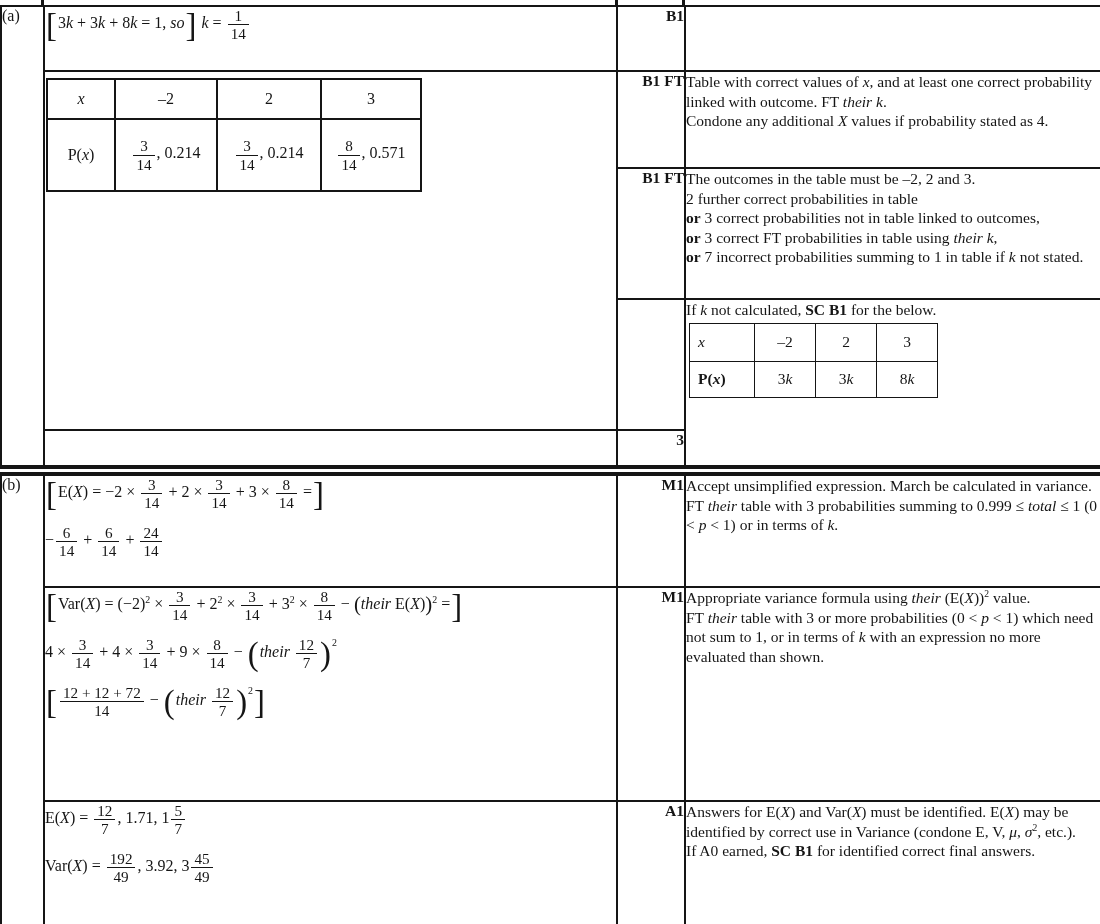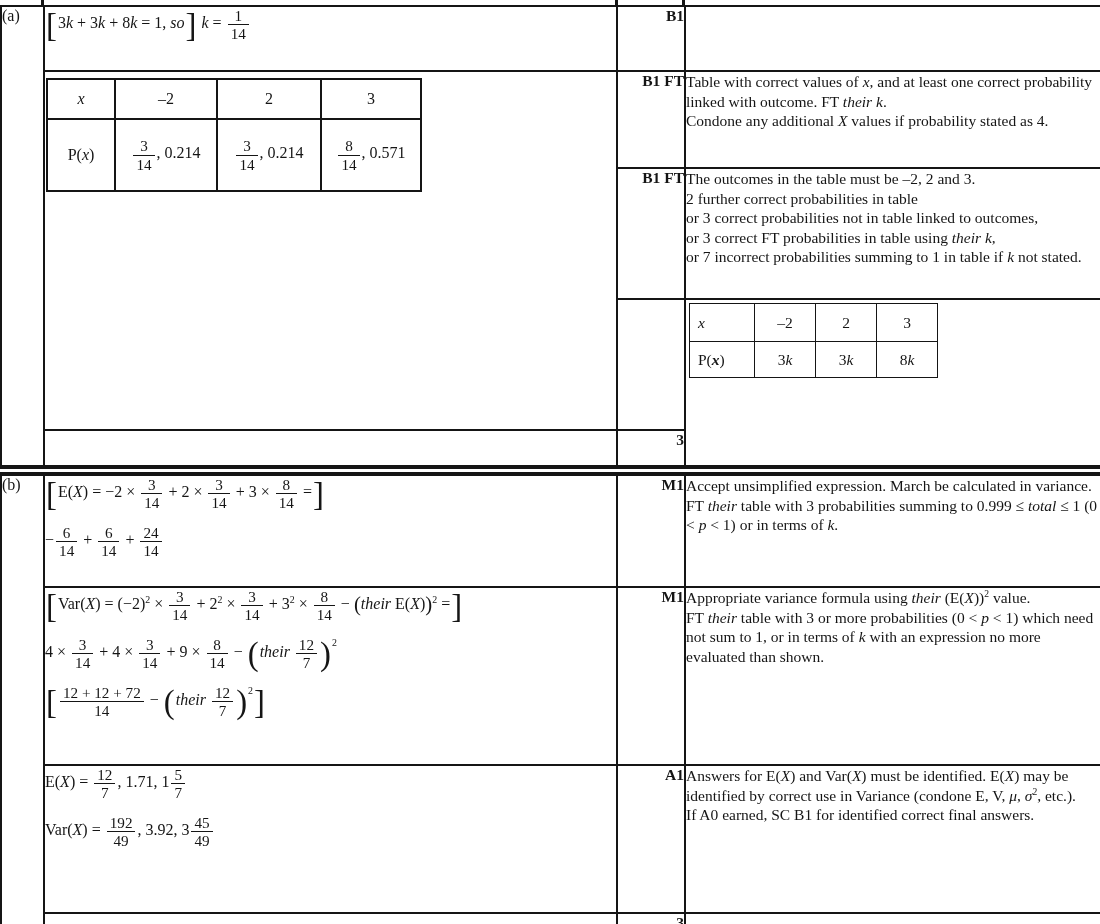--- a/index.html
+++ b/index.html
@@ -11,21 +11,21 @@
   table.grid td{vertical-align:top;border:2px solid #151515;padding:0;overflow:hidden;}
   td.part{border-left:none;border-bottom:none;font-size:16px;padding:10px 0 0 6px;}
   td.answer{font-size:16px;padding:8px 4px 0 13px;}
   td.mark{border-right:3px solid #151515;text-align:right;font-weight:bold;
           font-size:15.5px;padding:6px 5px 0 2px;white-space:nowrap;}
   td.guide{border-right:none;font-size:15.5px;line-height:1.26;padding:5px 6px 0 8px;}
   .answer .mline{margin:0 0 13px 0;}
   .guide .mline{margin:0;}
   
   .i{font-style:italic;}
-  .b{font-weight:normal;}
+  .b{font-weight:bold;}
   .bi{font-weight:bold;font-style:italic;}
   .sup{font-size:0.62em;vertical-align:0.6em;line-height:0;}
   .sup2{font-size:0.62em;vertical-align:1.15em;line-height:0;}
   .br{font-size:2.05em;line-height:0;vertical-align:middle;font-weight:300;padding:0 1px;}
   .br2{font-size:1.3em;line-height:0;vertical-align:-0.08em;font-weight:300;}
   
   .frac{display:inline-block;text-align:center;vertical-align:middle;
         padding:0 2px;font-size:0.95em;line-height:1.12;}
   .frac .num{display:block;border-bottom:1.6px solid #151515;padding:0 3px;}
   .frac .den{display:block;padding:0 3px;}
@@ -96,20 +96,23 @@
             <div class="mline"><span>The outcomes in the table must be –2, 2 and 3.</span></div>
             <div class="mline"><span>2 further correct probabilities in table</span></div>
             <div class="mline"><span class="b">or</span><span> 3 correct probabilities not in table linked to outcomes,</span></div>
             <div class="mline"><span class="b">or</span><span> 3 correct FT probabilities in table using </span><span class="i">their k</span><span>,</span></div>
             <div class="mline"><span class="b">or</span><span> 7 incorrect probabilities summing to 1 in table if </span><span class="i">k</span><span> not stated.</span></div>
           </td>
     </tr>
     <tr style="height:131px">
       <td class="mark"></td>
       <td class="guide" rowspan="2">
+        <div>
+              <div class="mline"><span>If </span><span class="i">k</span><span> not calculated, </span><span class="b">SC B1</span><span> for the below.</span></div>
+            </div>
         <table class="sctable">
           <tbody>
                 <tr style="height:38px">
             <td class="lft" style="width:54px"><span class="i">x</span></td>
             <td style="width:56px"><span>–2</span></td>
             <td style="width:56px"><span>2</span></td>
             <td style="width:56px"><span>3</span></td>
           </tr>
           <tr style="height:36px">
             <td class="lft"><span class="b">P(</span><span class="bi">x</span><span class="b">)</span></td>
@@ -143,21 +146,21 @@
       <td class="answer">
             <div class="mline"><span class="br">[</span><span>E(</span><span class="i">X</span><span>) = −2 × </span><span class="frac"><span class="num">3</span><span class="den">14</span></span><span> + 2 × </span><span class="frac"><span class="num">3</span><span class="den">14</span></span><span> + 3 × </span><span class="frac"><span class="num">8</span><span class="den">14</span></span><span> =</span><span class="br">]</span></div>
             <div class="mline"><span>−</span><span class="frac"><span class="num">6</span><span class="den">14</span></span><span> + </span><span class="frac"><span class="num">6</span><span class="den">14</span></span><span> + </span><span class="frac"><span class="num">24</span><span class="den">14</span></span></div>
           </td>
       <td class="mark">M1</td>
       <td class="guide">
             <div class="mline"><span>Accept unsimplified expression. March be calculated in variance.</span></div>
             <div class="mline"><span>FT </span><span class="i">their</span><span> table with 3 probabilities summing to 0.999 ≤ </span><span class="i">total</span><span> ≤ 1 (0 &lt; </span><span class="i">p</span><span> &lt; 1) or in terms of </span><span class="i">k</span><span>.</span></div>
           </td>
     </tr>
-    <tr style="height:178px">
+    <tr style="height:214px">
       <td class="answer">
             <div class="mline"><span class="br">[</span><span>Var(</span><span class="i">X</span><span>) = (−2)</span><span class="sup">2</span><span> × </span><span class="frac"><span class="num">3</span><span class="den">14</span></span><span> + 2</span><span class="sup">2</span><span> × </span><span class="frac"><span class="num">3</span><span class="den">14</span></span><span> + 3</span><span class="sup">2</span><span> × </span><span class="frac"><span class="num">8</span><span class="den">14</span></span><span> − </span><span class="br2">(</span><span class="i">their</span><span> E(</span><span class="i">X</span><span>)</span><span class="br2">)</span><span class="sup">2</span><span> =</span><span class="br">]</span></div>
             <div class="mline"><span>4 × </span><span class="frac"><span class="num">3</span><span class="den">14</span></span><span> + 4 × </span><span class="frac"><span class="num">3</span><span class="den">14</span></span><span> + 9 × </span><span class="frac"><span class="num">8</span><span class="den">14</span></span><span> − </span><span class="br">(</span><span class="i">their </span><span class="frac"><span class="num">12</span><span class="den">7</span></span><span class="br">)</span><span class="sup2">2</span></div>
             <div class="mline"><span class="br">[</span><span class="frac"><span class="num">12 + 12 + 72</span><span class="den">14</span></span><span> − </span><span class="br">(</span><span class="i">their </span><span class="frac"><span class="num">12</span><span class="den">7</span></span><span class="br">)</span><span class="sup2">2</span><span class="br">]</span></div>
           </td>
       <td class="mark">M1</td>
       <td class="guide">
             <div class="mline"><span>Appropriate variance formula using </span><span class="i">their</span><span> (E(</span><span class="i">X</span><span>))</span><span class="sup">2</span><span> value.</span></div>
             <div class="mline"><span>FT </span><span class="i">their</span><span> table with 3 or more probabilities (0 &lt; </span><span class="i">p</span><span> &lt; 1) which need not sum to 1, or in terms of </span><span class="i">k</span><span> with an expression no more evaluated than shown.</span></div>
           </td>

